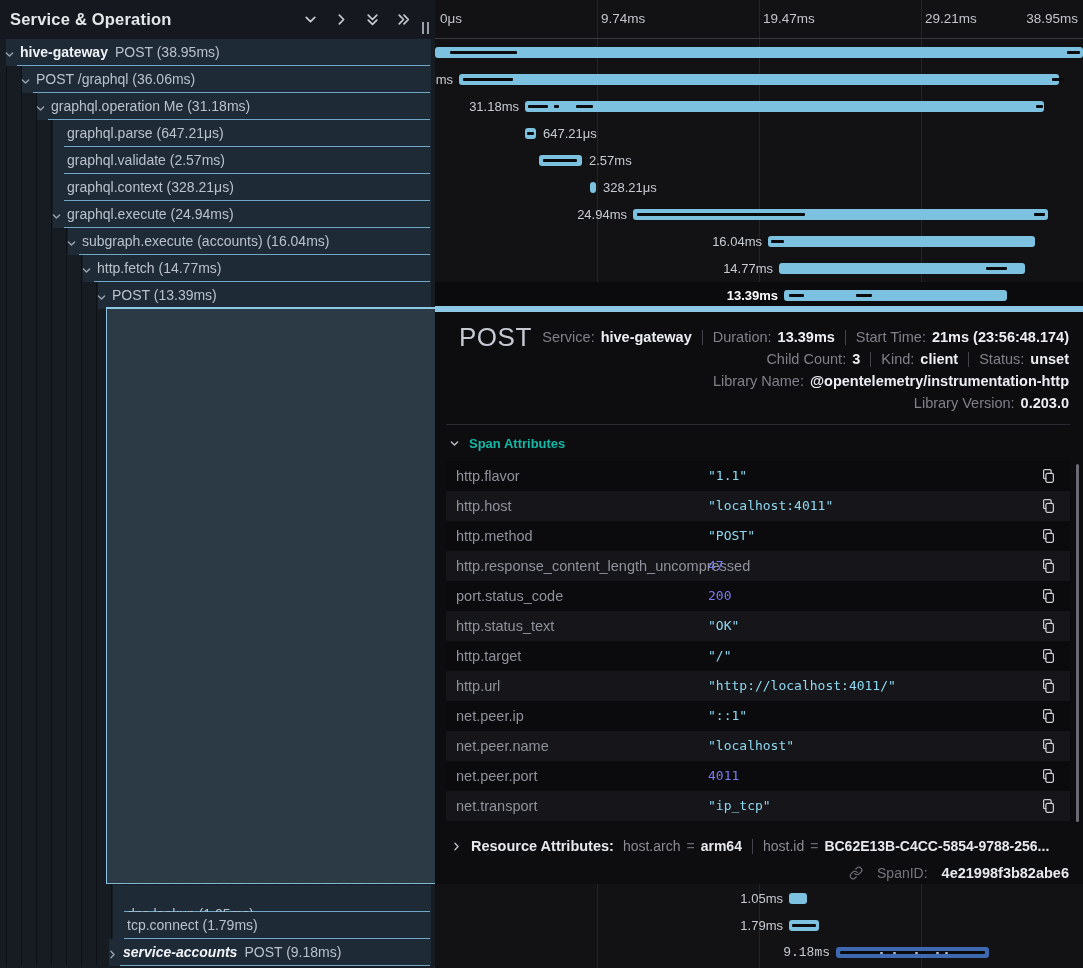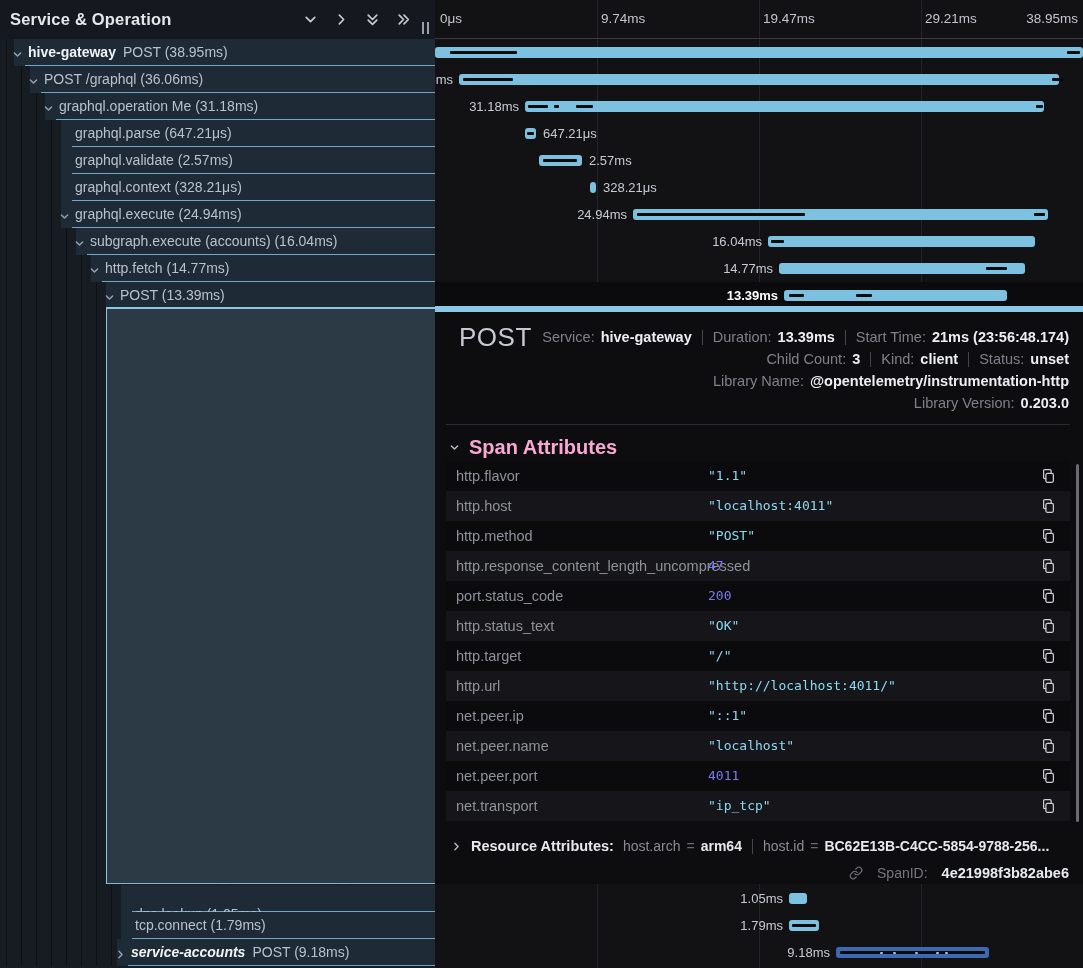--- a/index.html
+++ b/index.html
@@ -8,21 +8,21 @@
   
   #left-pane{position:absolute;left:0;top:0;width:435px;height:968px;background:#171c23;border-right:1px solid #24292f;box-sizing:border-box;}
   #left-header{position:absolute;left:0;top:0;width:435px;height:39px;background:#15191f;display:flex;align-items:center;box-sizing:border-box;padding:0 10px;}
   #left-header .title{font-size:16.5px;font-weight:700;color:#e4e7ea;letter-spacing:.2px;}
   #left-header .icons{margin-left:auto;display:flex;align-items:center;gap:16px;margin-right:14px;}
   #left-header .icons svg{display:block;cursor:pointer;}
   #pane-handle{position:absolute;left:422px;top:22px;display:flex;gap:3px;}
   #pane-handle i{display:block;width:2px;height:12px;background:#9aa0a8;}
   #tree-backdrop{position:absolute;left:0;top:39px;width:435px;height:927px;
       background:repeating-linear-gradient(90deg,#171c23 0px,#171c23 6px,#0d1014 6px,#0d1014 7px,#171c23 7px,#171c23 15px);}
-  .tree-row{position:absolute;left:8px;width:431px;height:27px;cursor:pointer;}
+  .tree-row{position:absolute;left:0;width:431px;height:27px;cursor:pointer;}
   .tree-row .rowbg{position:absolute;top:0;bottom:0;right:0;background:#1f2a37;}
   .tree-row .rowline{position:absolute;bottom:0;right:1px;height:1px;background:#6ea9ca;}
   .tree-row .caret{position:absolute;top:7px;width:12px;height:12px;}
   .tree-row .label{position:absolute;top:0;height:27px;line-height:27px;font-size:14px;color:#b9c1cb;white-space:nowrap;}
   .tree-row .svc{font-weight:700;color:#f0f3f7;margin-right:7px;}
   .tree-row .svc.italic{font-style:italic;}
   #expanded-panel{position:absolute;left:106px;top:309px;width:329px;height:575px;background:#2c3a46;
       border-left:1px solid #8cc7e5;border-bottom:1px solid #7fb9d6;box-sizing:border-box;}
   #selected-line-left{position:absolute;left:106px;top:307px;width:329px;height:2px;background:#8cc7e5;}
   
@@ -40,21 +40,21 @@
   
   #detail{position:absolute;left:0;top:309px;width:648px;height:575px;background:#0d0d10;border-top:3px solid #8cc7e5;box-sizing:border-box;}
   #detail-title{position:absolute;left:24px;top:10px;font-size:26px;font-weight:500;color:#c6c9d1;letter-spacing:.5px;}
   .info-line{position:absolute;right:14px;display:flex;align-items:center;gap:10px;height:20px;}
   .info-item{display:flex;align-items:baseline;gap:6px;font-size:14.5px;white-space:nowrap;}
   .info-item .lbl{color:#808089;}
   .info-item .val{color:#eceef2;font-weight:700;}
   .vsep{width:1px;height:15px;background:#44444c;}
   #attr-divider{position:absolute;left:11px;top:112px;width:624px;height:1px;background:#2a2a30;}
   #attr-head{position:absolute;left:14px;top:124px;display:flex;align-items:center;gap:9px;cursor:pointer;}
-  #attr-head .t{font-size:20px;font-weight:700;color:#f9a8d4;}
+  #attr-head .t{font-size:13px;font-weight:700;color:#14b8a6;}
   #attr-table{position:absolute;left:11px;top:149px;width:624px;}
   .attr-row{position:relative;width:624px;height:30px;text-decoration:underline;}
   .attr-row.even{background:#0b0b0d;}
   .attr-row.odd{background:#16161a;}
   .attr-key{position:absolute;left:10px;top:0;height:30px;line-height:30px;font-size:14.5px;color:#8f929b;white-space:nowrap;}
   .attr-val{position:absolute;left:262px;top:0;height:30px;line-height:30px;font-family:"DejaVu Sans Mono",monospace;font-size:13px;white-space:nowrap;}
   .attr-val.string{color:#8ed9f2;}
   .attr-val.number{color:#7a7af0;}
   .copy-btn{position:absolute;right:14px;top:7px;cursor:pointer;}
   #attr-scrollbar{position:absolute;right:4px;top:152px;width:3px;height:358px;background:#6a6a72;border-radius:2px;}
@@ -246,21 +246,21 @@
         <div class="bar" style="left: 349px; top: 290px; width: 223px;">
           <i class="tickmark" style="left: 5px; width: 15px;"></i>
           <i class="tickmark" style="left: 72px; width: 16px;"></i>
         </div>
         <div class="dur-label" style="top: 885px; width: 200px; text-align: right; left: 148px;">1.05ms</div>
         <div class="bar" style="left: 354px; top: 893px; width: 18px;"></div>
         <div class="dur-label" style="top: 912px; width: 200px; text-align: right; left: 148px;">1.79ms</div>
         <div class="bar" style="left: 354px; top: 920px; width: 30px;">
           <i class="tickmark" style="left: 3px; width: 24px;"></i>
         </div>
-        <div class="dur-label" style="top: 939px; width: 200px; text-align: right; left: 195px;">9.18ms</div>
+        <div class="dur-label" style="top: 939px; width: 200px; text-align: right; left: 195px; font-family: Liberation Mono, monospace;">9.18ms</div>
         <div class="bar" style="left: 401px; top: 947px; width: 153px; background: rgb(62, 104, 176);">
           <i class="tickmark" style="left: 4px; width: 145px;"></i>
           <i class="dot" style="left: 44px;"></i>
           <i class="dot" style="left: 57px;"></i>
           <i class="dot" style="left: 79px;"></i>
           <i class="dot" style="left: 100px;"></i>
           <i class="dot" style="left: 109px;"></i>
         </div>
       </div>
     <div id="selected-line-right"></div>

